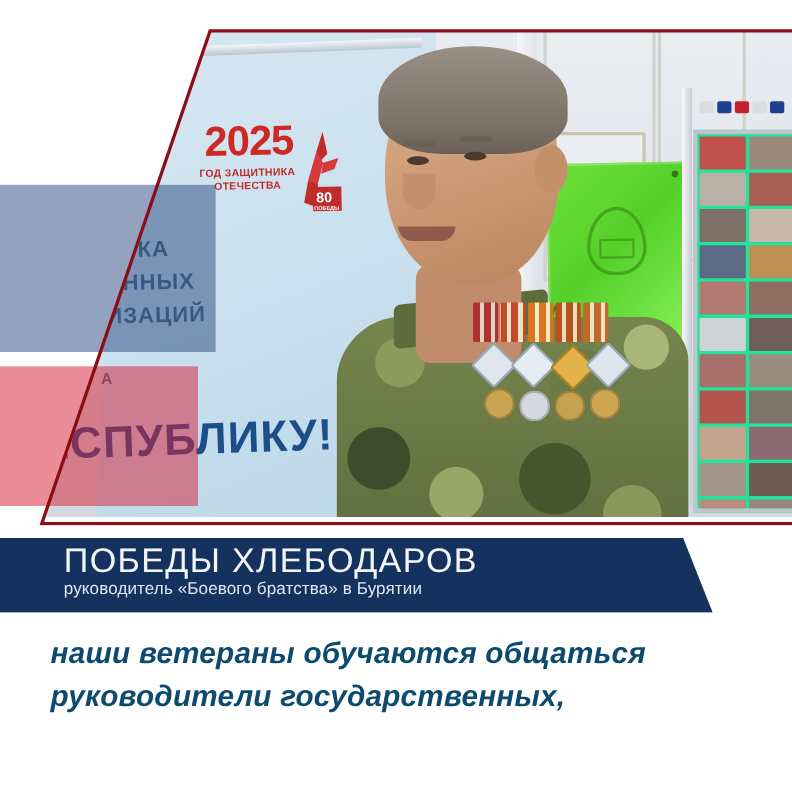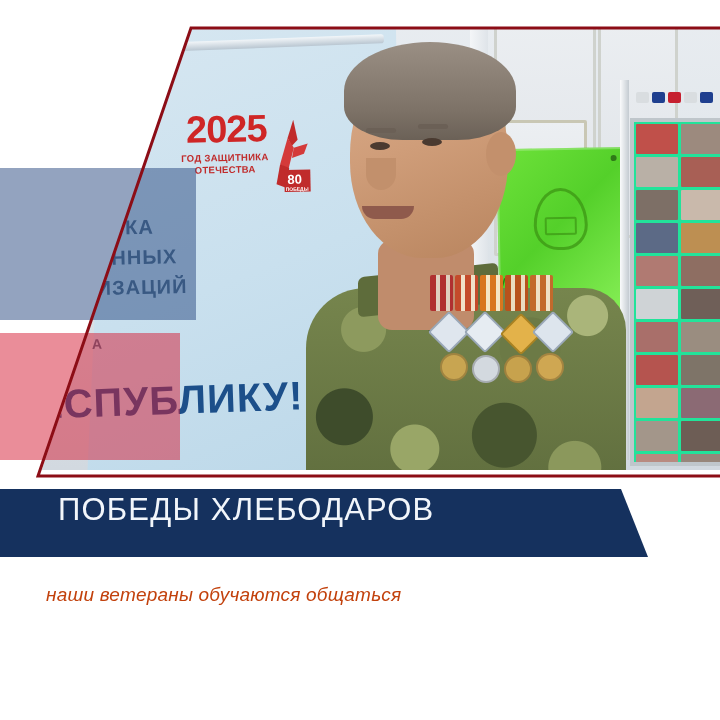--- a/index.html
+++ b/index.html
@@ -125,21 +125,21 @@
   
   .nameplate{position:absolute;left:0;top:489px;width:660px;height:68px;background:#15315e;
     -webkit-clip-path:polygon(0 0, 621px 0, 648px 68px, 0 68px);
     clip-path:polygon(0 0, 621px 0, 648px 68px, 0 68px);}
   .np-name{position:absolute;left:58px;top:492px;font-size:31px;font-weight:normal;color:#f2f6fb;
     letter-spacing:1.2px;line-height:36px;white-space:nowrap;}
   .np-role{position:absolute;left:58px;top:527px;font-size:15.5px;color:#dfe7f1;letter-spacing:.1px;white-space:nowrap;}
 
   
   .quote{position:absolute;left:46px;top:575px;width:640px;}
-  .quote div{font-size:19px;font-weight:normal;font-style:italic;color:#c2410c;
+  .quote div{font-size:27px;font-weight:bold;font-style:italic;color:#0c4a6e;
     line-height:39px;letter-spacing:.2px;white-space:nowrap;}
 </style>
 </head>
 <body>
 
 <div id="card">
 
   <div class="photo-stage">
 
     <div class="video-clip">
@@ -259,18 +259,20 @@
     <div class="band band-blue"></div>
     <div class="band band-red"></div>
 
     <svg class="red-frame" viewBox="0 0 720 478">
       <polyline points="720,28 191,28 38,476 720,476" fill="none" stroke="#8c0d16" stroke-width="3"></polyline>
     </svg>
   </div>
 
   <div class="nameplate"></div>
   <div class="np-name">ПОБЕДЫ ХЛЕБОДАРОВ</div>
+  <div class="np-role">руководитель «Боевого братства» в Бурятии</div>
 
   <div class="quote">
     <div>наши ветераны обучаются общаться</div>
+    <div>руководители государственных,</div>
   </div>
 
 </div>
 
 </body></html>

